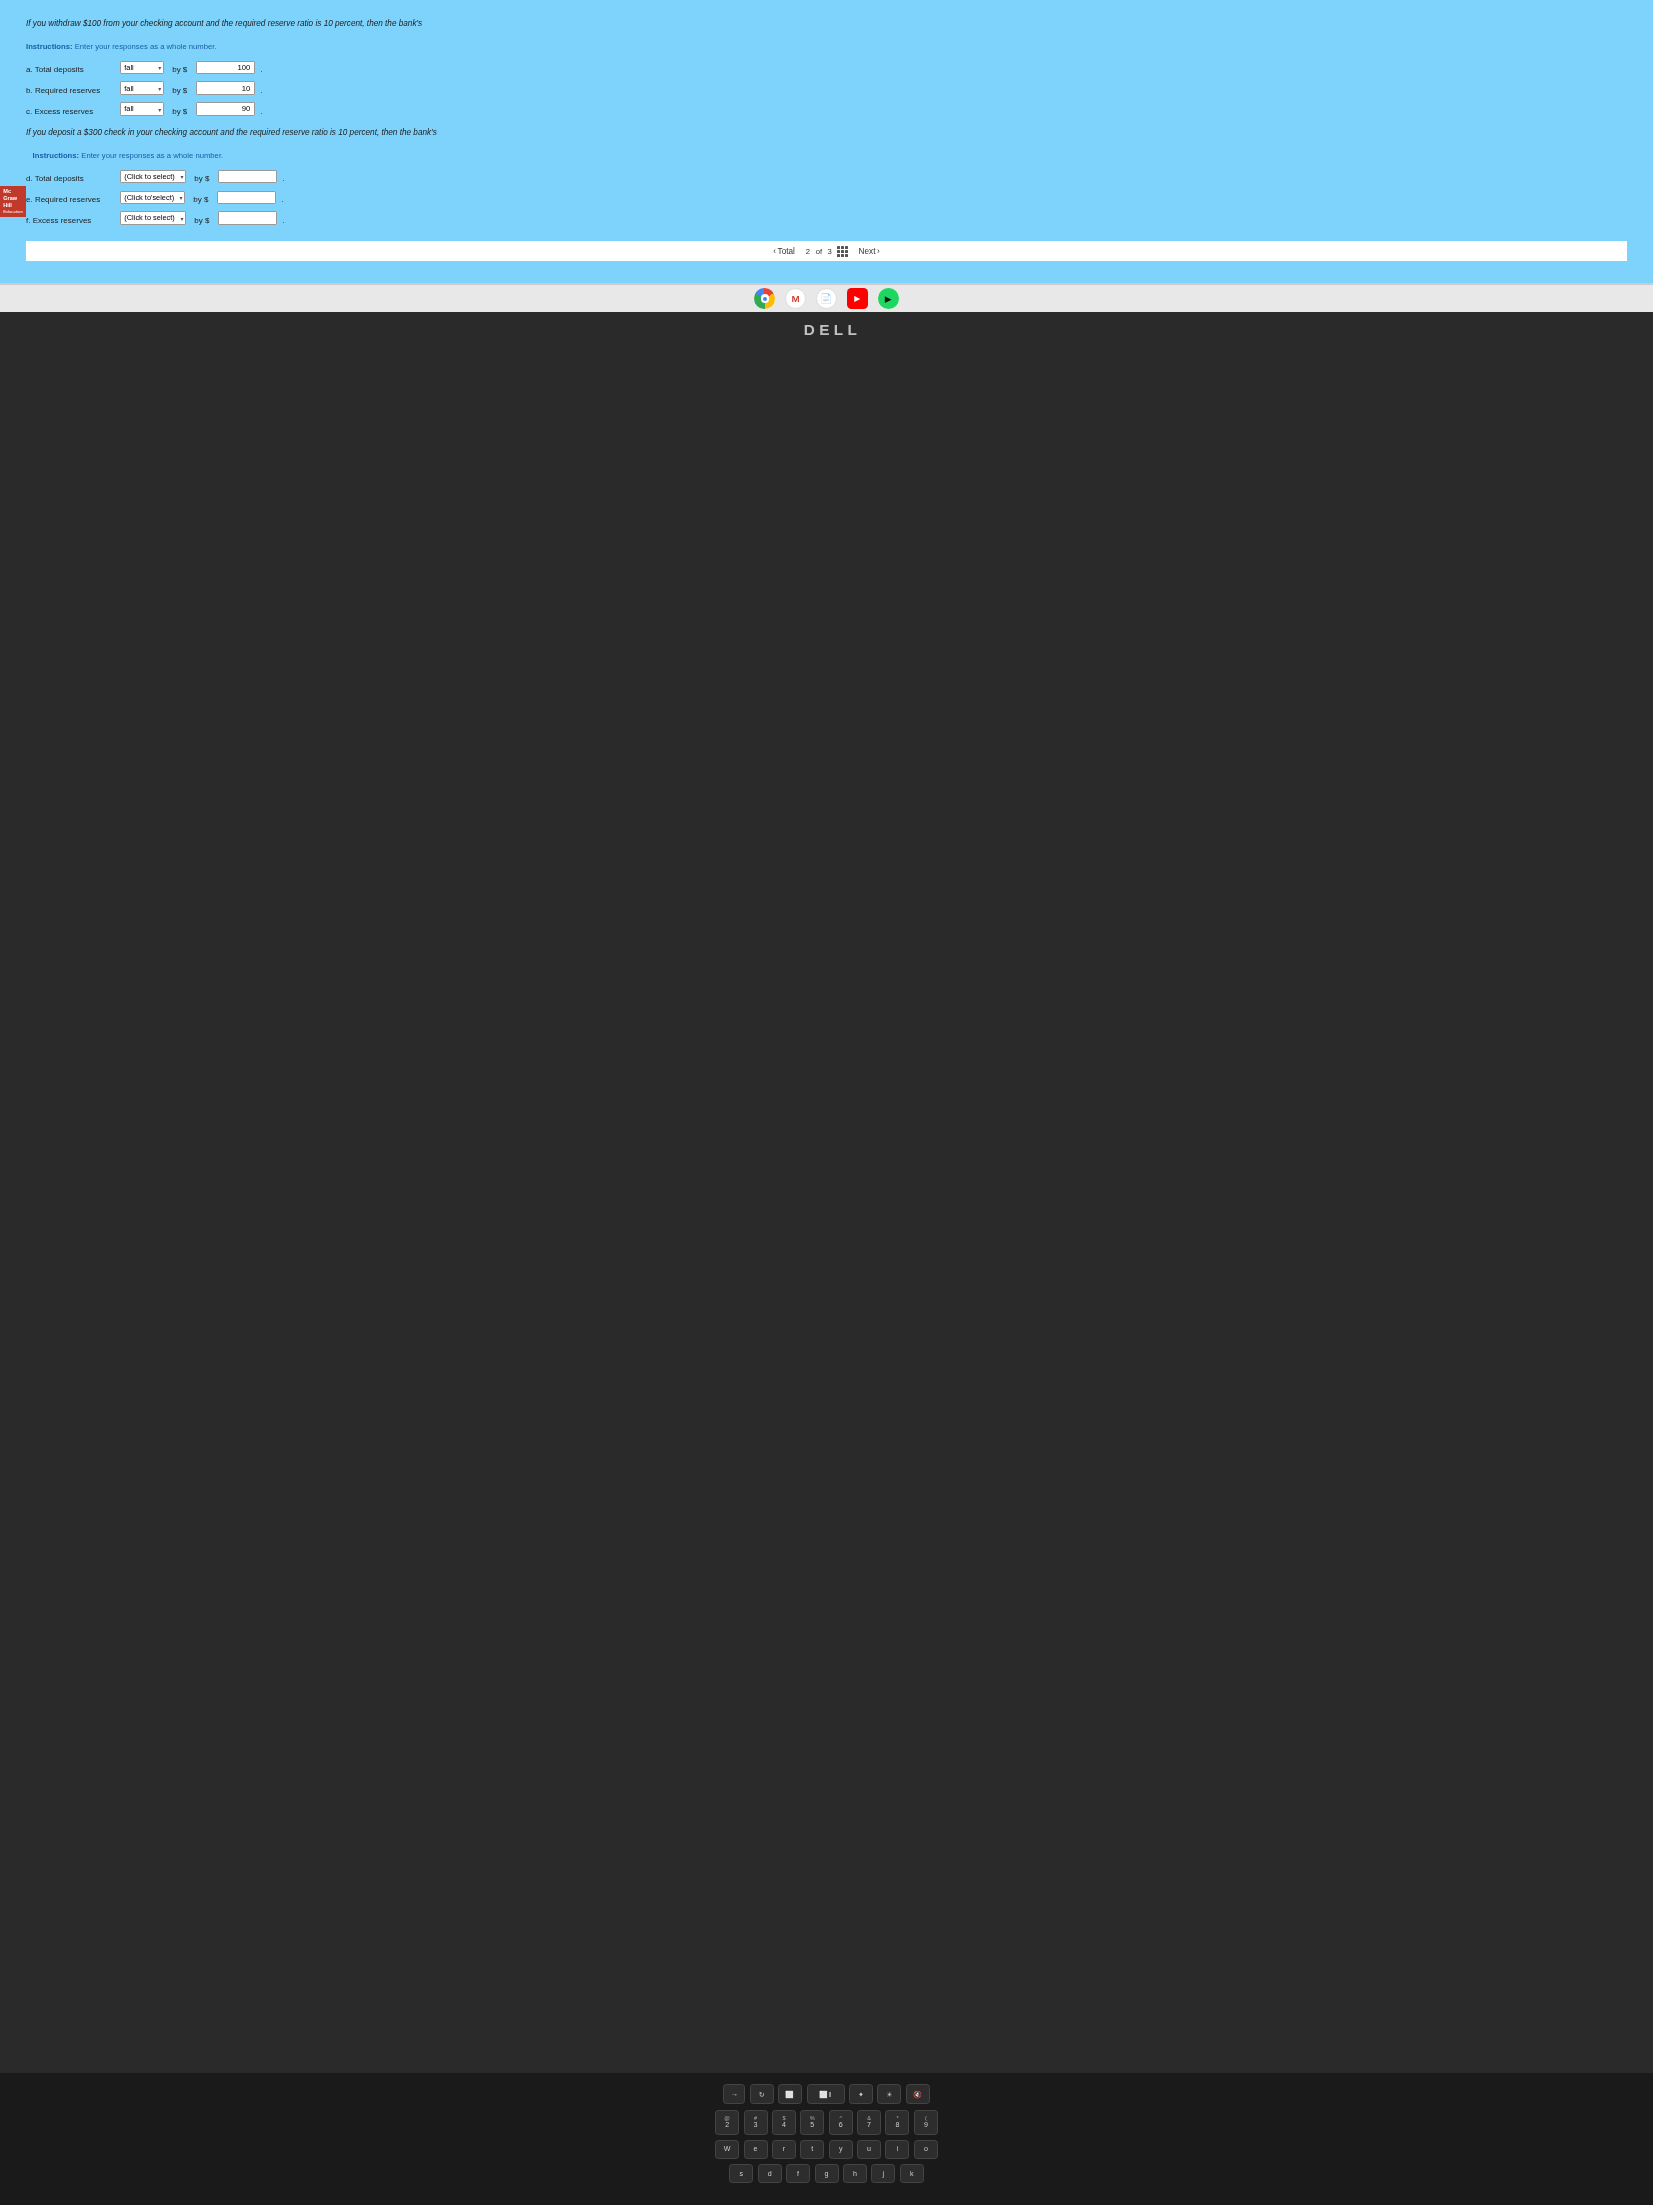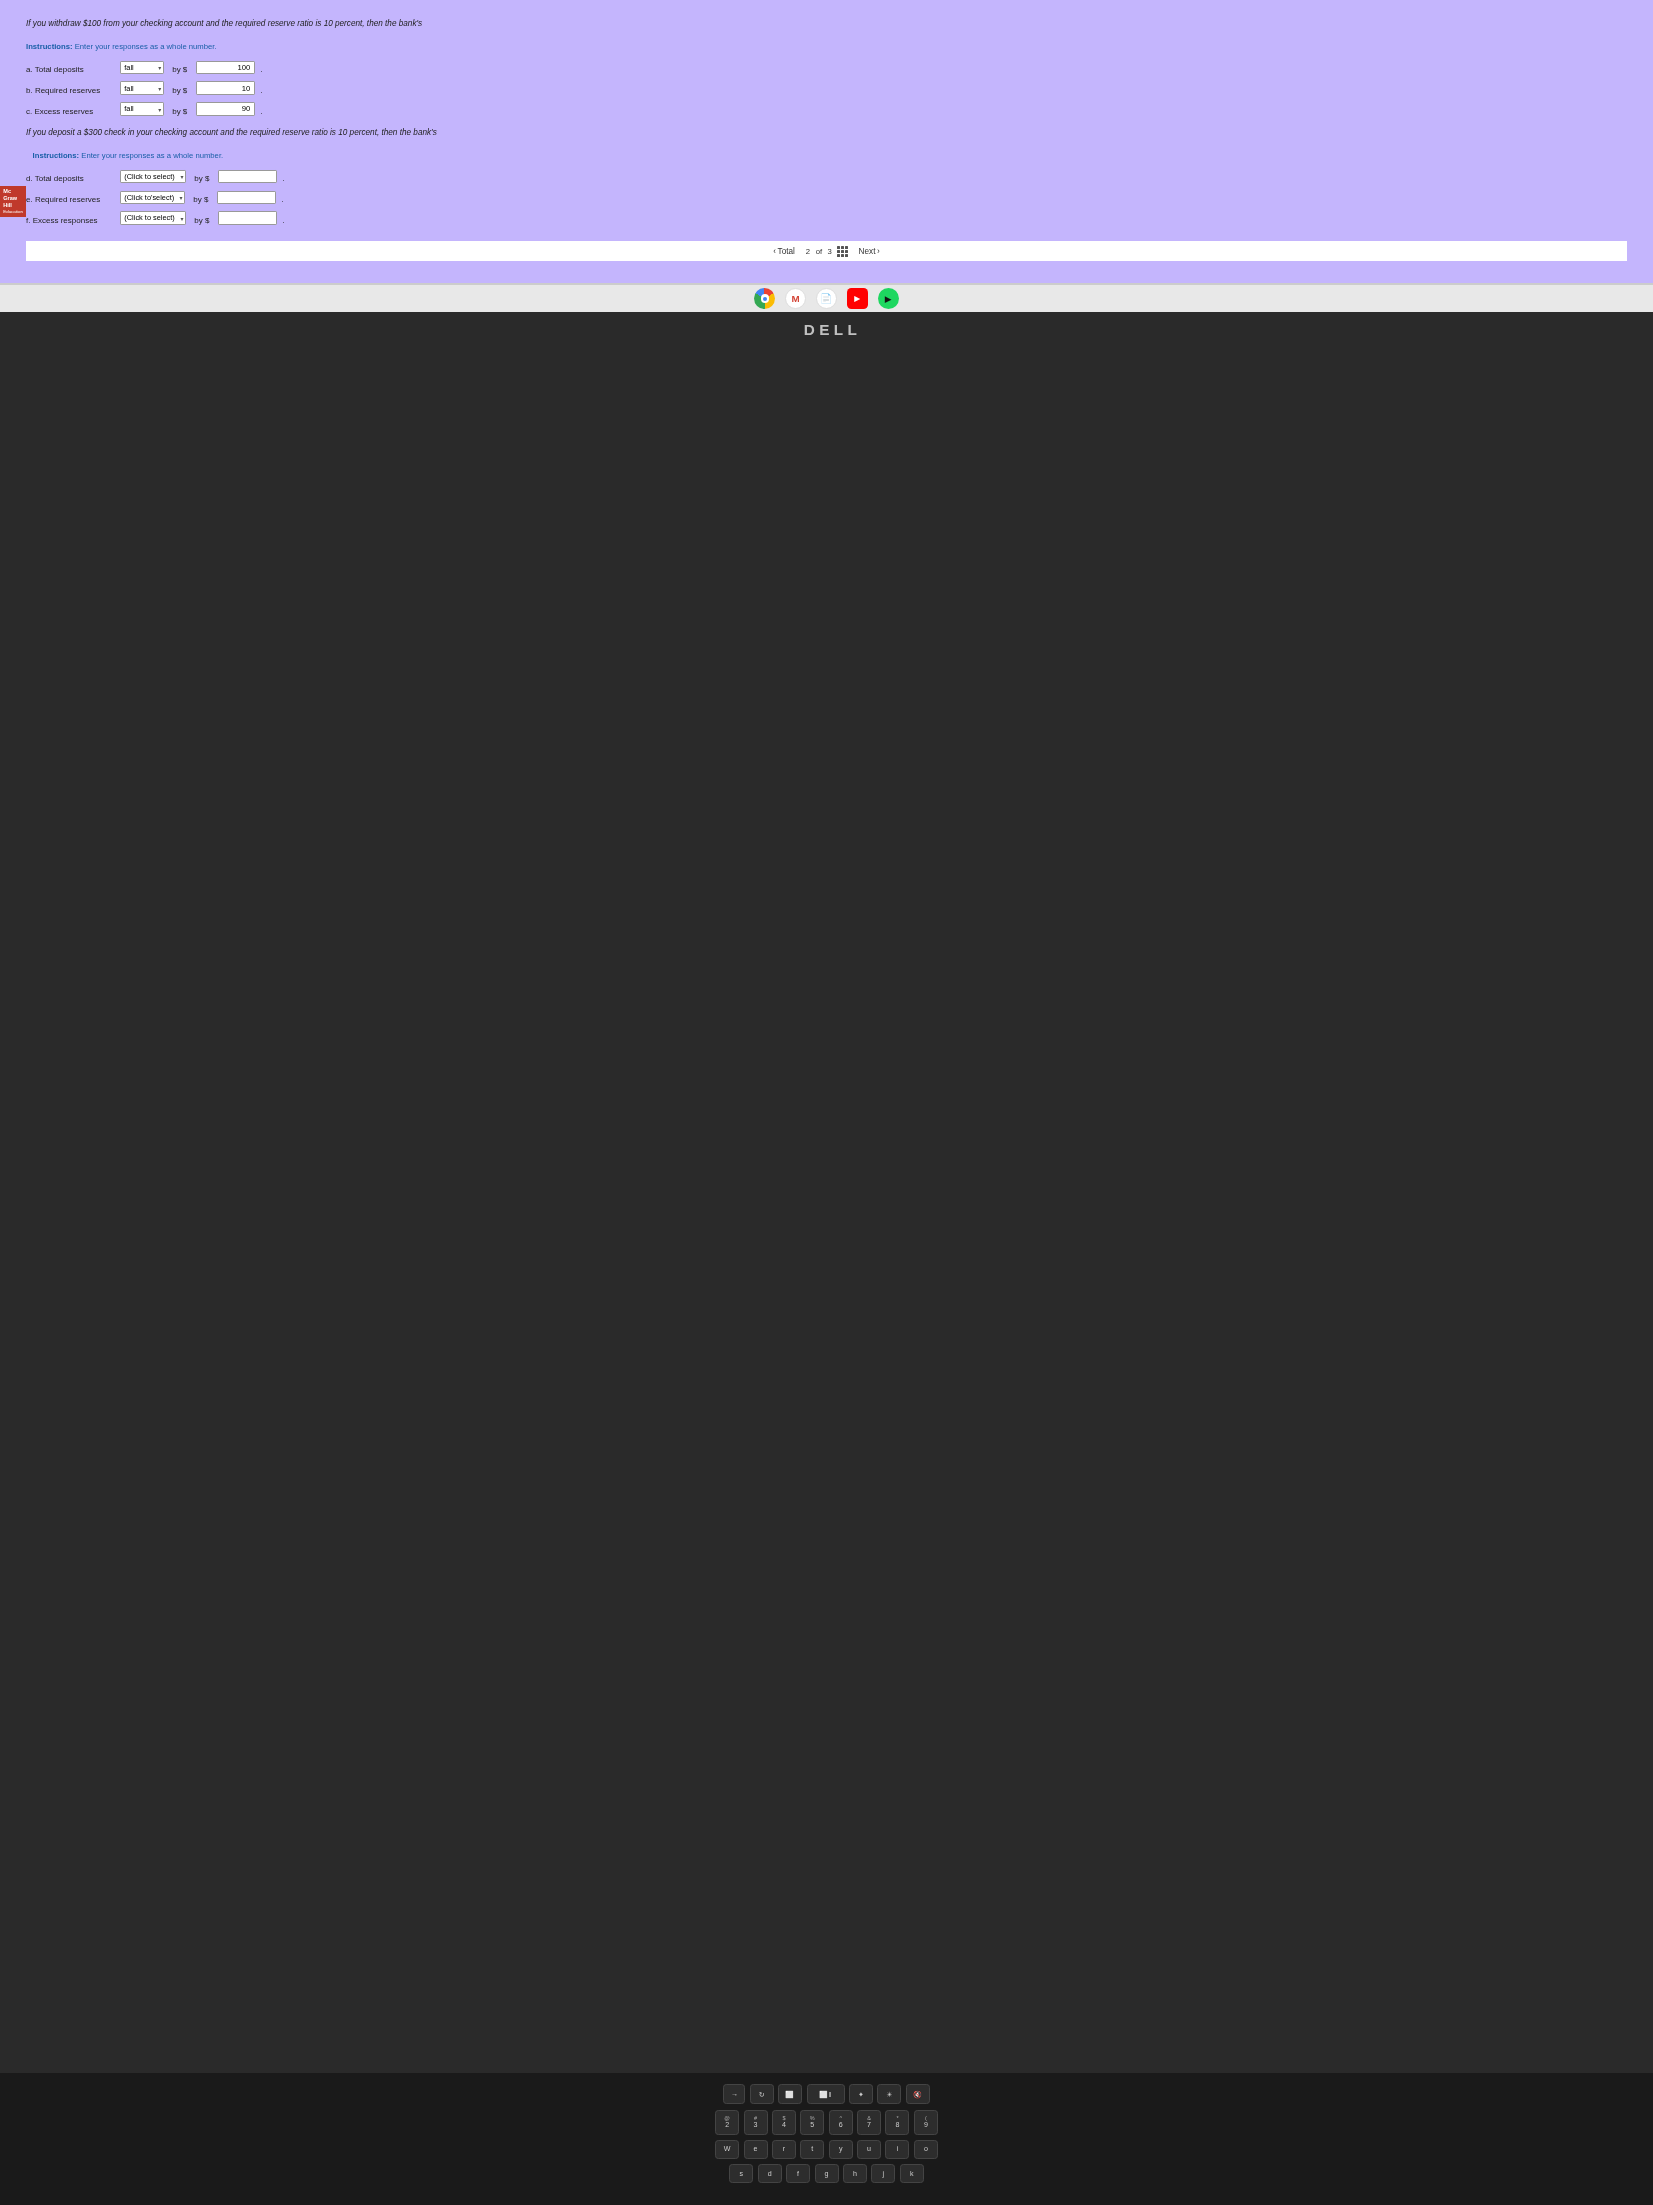--- a/index.html
+++ b/index.html
@@ -6,21 +6,21 @@
     body {
       background: #f0f0f0;
       font-family: Arial, sans-serif;
       display: flex;
       flex-direction: column;
       min-height: 100vh;
     }
 
     
     .screen-area {
-      background: #c4b5fd;
+      background: #7dd3fc;
       padding: 17.5px 26px 22px 26px;
       min-height: 284px;
       position: relative;
       border-bottom: 1.1px solid #ccc;
     }
 
     .intro-text {
       font-size: 8.2px;
       color: #222;
       line-height: 1.5;
@@ -329,21 +329,21 @@
         <option value="fall">fall</option>
         <option value="rise">rise</option>
       </select>
     </div>
     <span class="by-dollar">by $</span>
     <input class="amount-input" type="text" value="" style="">
     <span class="period">.</span>
   </div>
 
   <div class="question-row">
-    <span class="question-label">f. Excess responses</span>
+    <span class="question-label">f. Excess reserves</span>
     <div class="dropdown-wrapper">
       <select class="dropdown-select">
         <option value="">(Click to select)</option>
         <option value="fall">fall</option>
         <option value="rise">rise</option>
       </select>
     </div>
     <span class="by-dollar">by $</span>
     <input class="amount-input" type="text" value="" style="">
     <span class="period">.</span>

